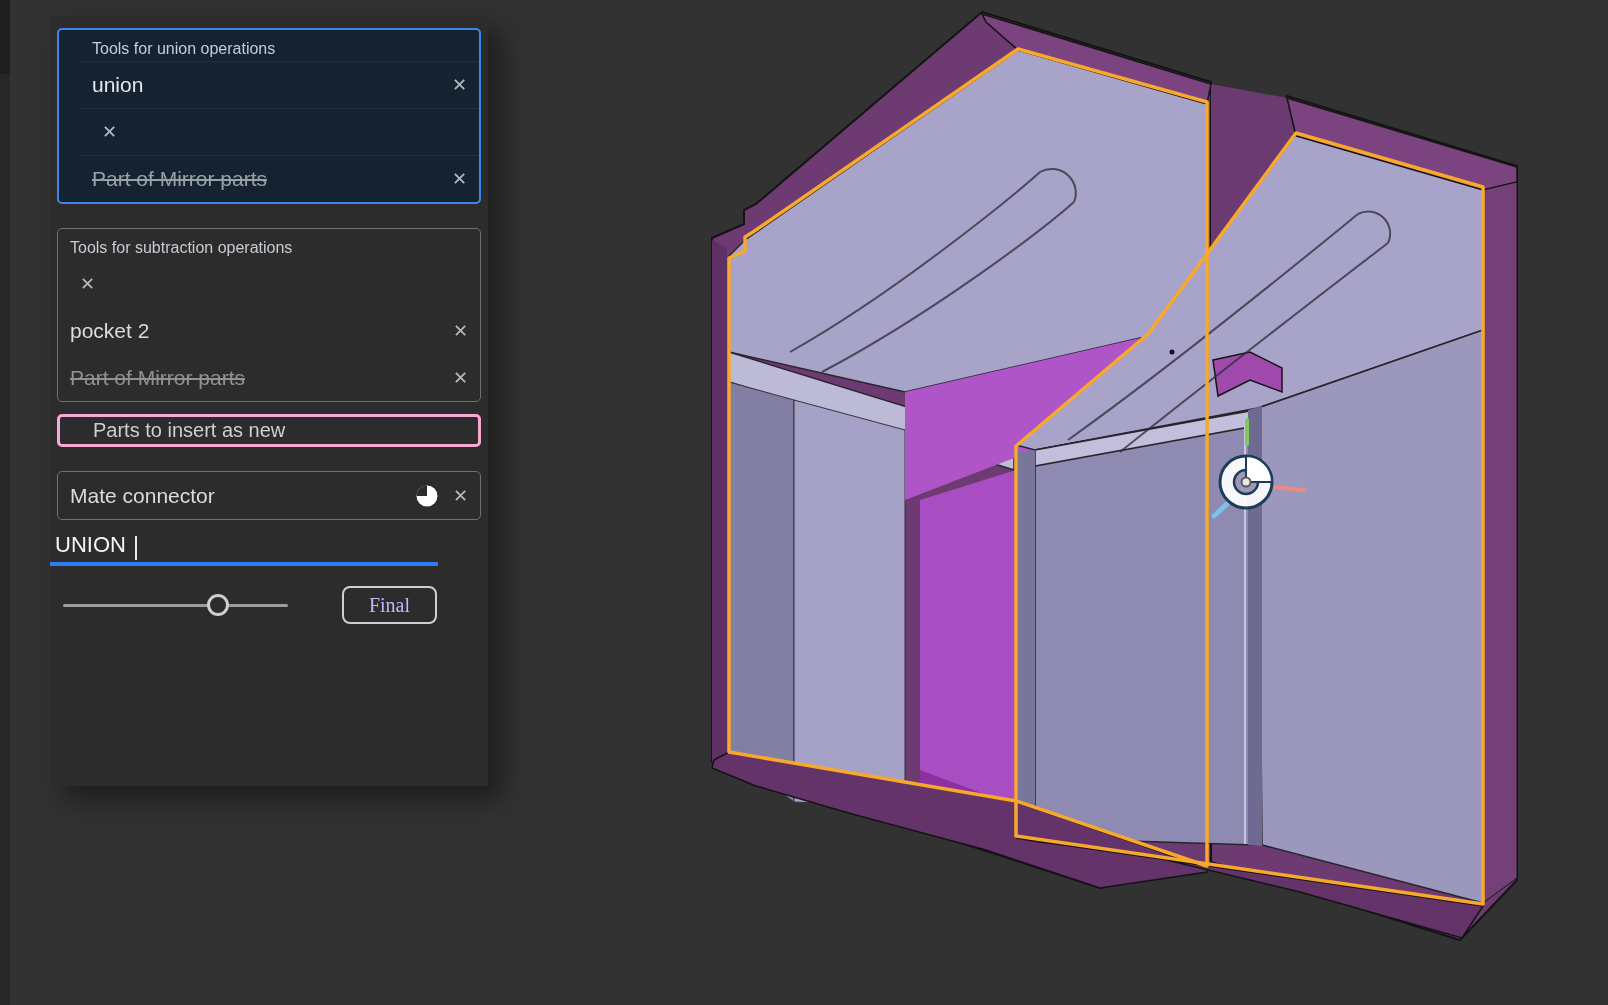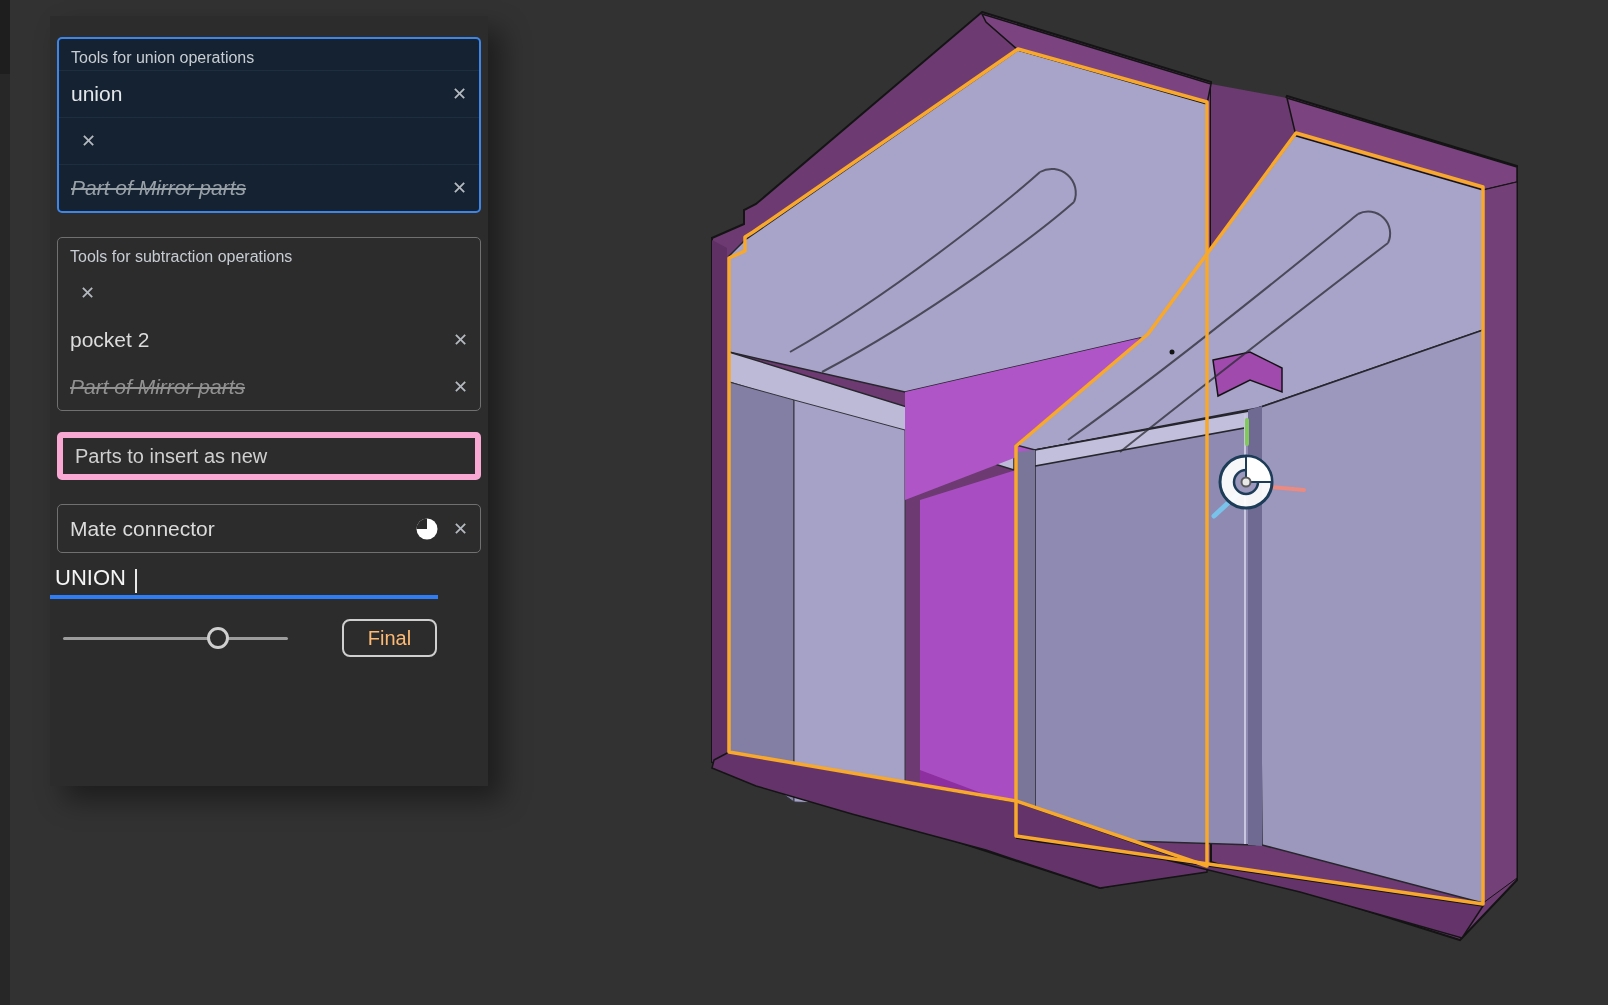--- a/index.html
+++ b/index.html
@@ -24,44 +24,44 @@
              justify-content:center;cursor:pointer;margin-right:10px;padding:0;}
   .dlg-body{padding:0 7px;}
 
   .section{border:1px solid #707070;border-radius:5px;background:transparent;}
   .section.focused{border:2px solid #3d86e8;background:#152231;}
   .sec-label{font-size:16px;color:#c7cdd3;padding:10px 12px 3px 12px;}
   .row{display:flex;align-items:center;height:47px;padding:0 12px;}
   .section.focused .row{border-top:1px solid #1e2e3f;}
   .section.focused .row:first-of-type{border-top:none;}
   .row-name{flex:1;font-size:21px;color:#e5e8eb;white-space:nowrap;overflow:hidden;}
-  .row-name.struck{color:#98a0a8;text-decoration:line-through;font-style:italic;}
+  .row-name.struck{color:#98a0a8;text-decoration:line-through;}
   .section:not(.focused) .row-name{color:#dcdcdc;}
   .section:not(.focused) .row-name.struck{color:#919191;}
   .row-x{font-size:18px;color:#b3b9bf;margin-left:10px;cursor:pointer;line-height:1;}
   .pie{margin-left:8px;margin-right:4px;display:flex;align-items:center;}
 
-  .sec-empty{border:6px solid #f9a8d4;border-radius:5px;height:48px;display:flex;align-items:center;}
+  .sec-empty{border:3px solid #f9a8d4;border-radius:5px;height:33px;display:flex;align-items:center;}
   .sec-empty .empty-label{font-size:20px;color:#cfcfcf;margin-left:12px;}
 
-  .mt12{margin-top:21px;} .mt14{margin-top:24px;}
+  .mt12{margin-top:12px;padding-left:21px;} .mt14{margin-top:24px;}
 
   .feature-label{margin:26px 0 0 5px;font-size:20px;color:#d8d8d8;white-space:nowrap;}
   .name-input{position:relative;margin:8px 0 0 -7px;width:388px;}
   .name-value{font-size:22px;color:#f5f5f5;padding:4px 8px 4px 5px;display:inline-block;}
   .caret{display:inline-block;width:2px;height:24px;background:#e8e8e8;vertical-align:middle;margin-left:1px;}
   .underline{width:388px;height:4px;background:#2e7cf6;}
 
   .bottom-row{display:flex;align-items:center;justify-content:space-between;margin:20px 44px 0 6px;}
   .slider{position:relative;width:225px;height:22px;cursor:pointer;}
   .slider-track{position:absolute;left:0;right:0;top:10px;height:3px;background:#9c9c9c;border-radius:2px;}
   .slider-handle{position:absolute;top:0;width:22px;height:22px;margin-left:-11px;border-radius:50%;
                  background:#2c2c2c;border:3px solid #cfcfcf;}
   .btn-final{width:95px;height:38px;background:transparent;border:2px solid #cfcfcf;border-radius:8px;
-             color:#fdba74;font-size:20px;font-family:Liberation Sans, sans-serif;cursor:pointer;}
+             color:#c4b5fd;font-size:20px;font-family:Liberation Serif, serif;cursor:pointer;}
 </style>
 </head>
 <body>
 
 <div id="viewport">
   <svg id="scene" width="1608" height="1005" viewBox="0 0 1608 1005">
 
     <g>
       <polygon points="982,12 1211,82 1211,866 1100,888 712,762 712,238 744,224 744,210 756,204" fill="#6d3a72" stroke="#141414" stroke-width="2"></polygon>
     </g>

